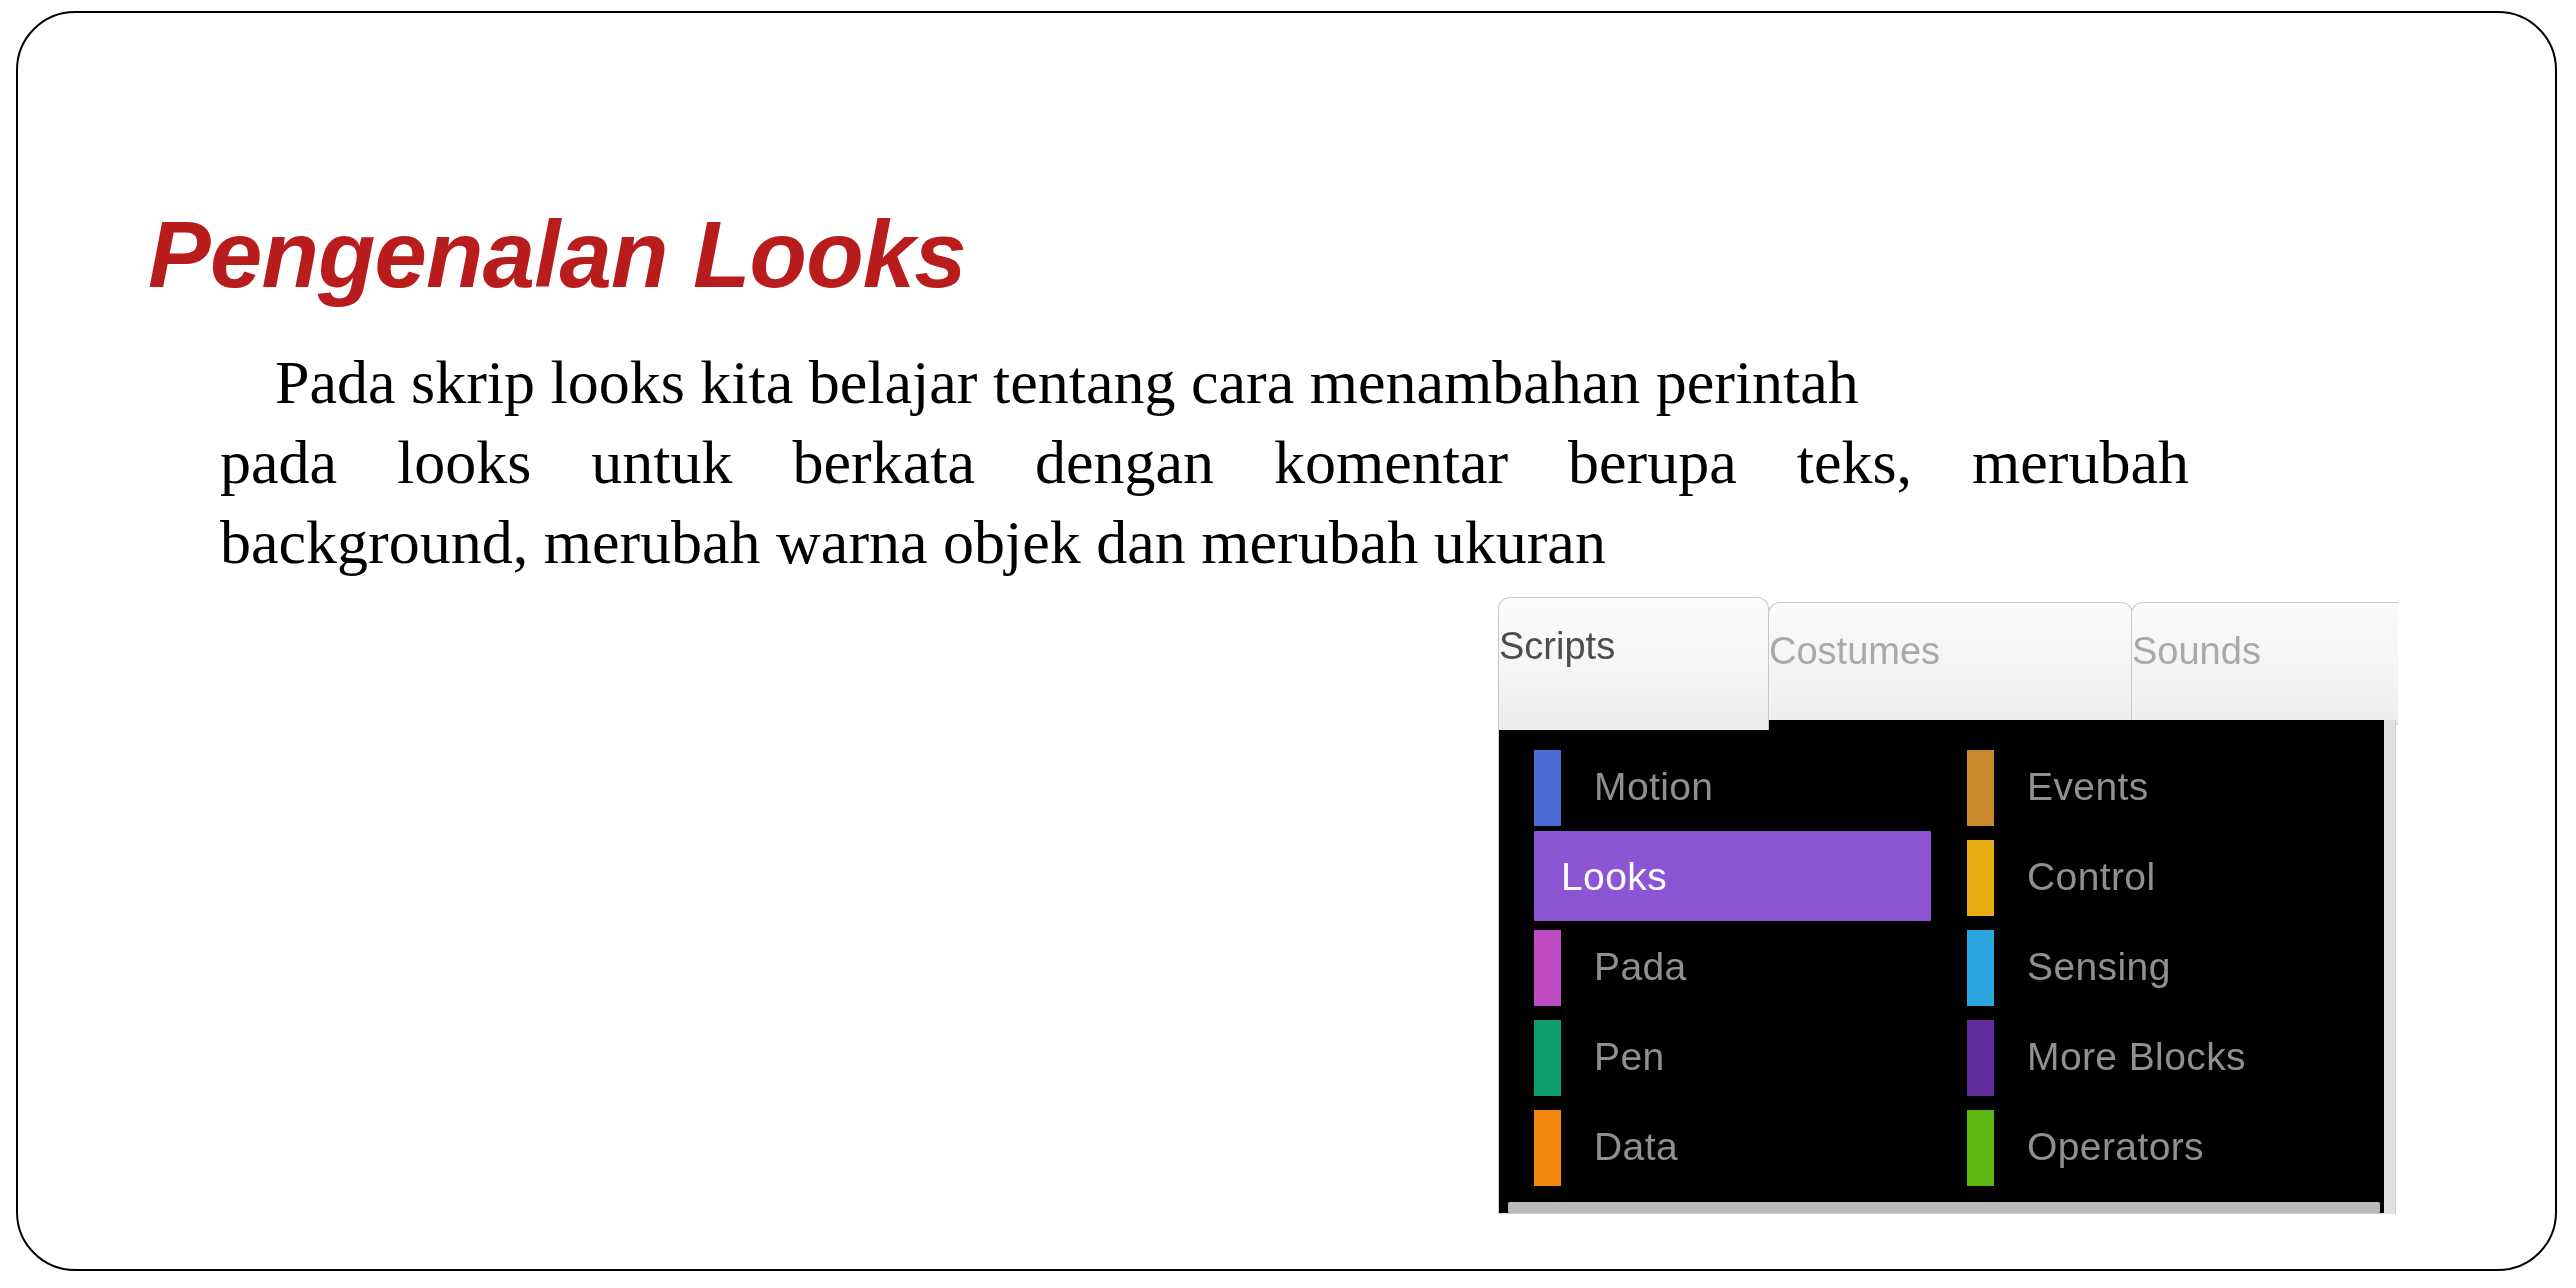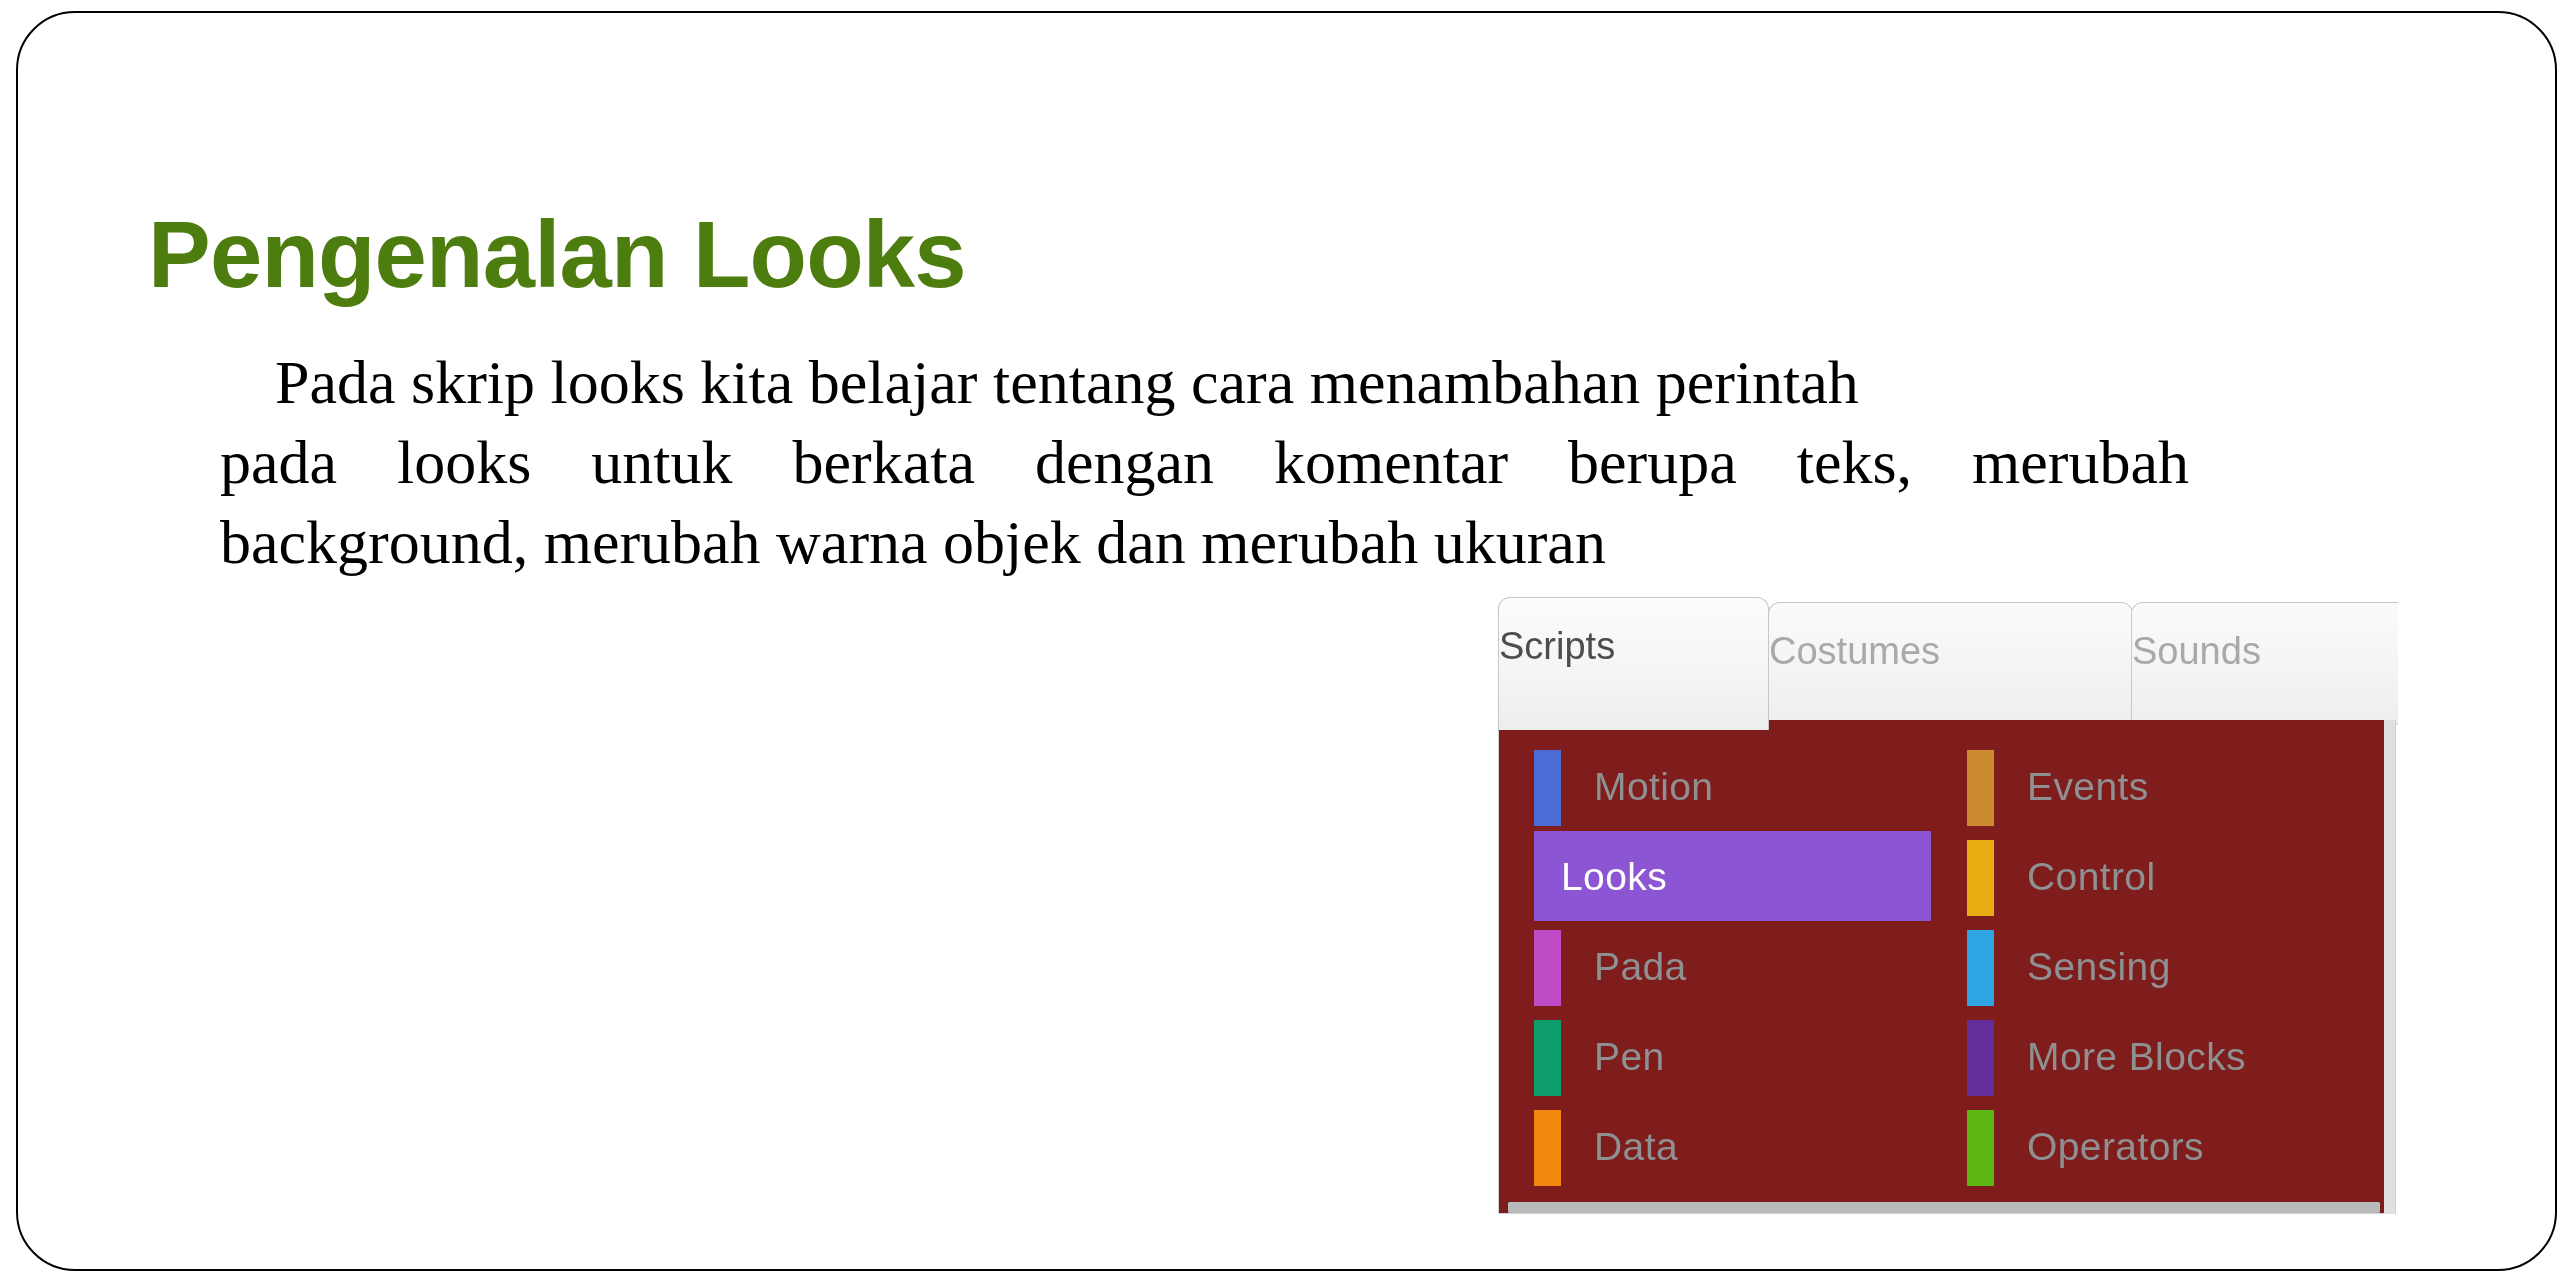--- a/index.html
+++ b/index.html
@@ -35,27 +35,28 @@
     background: transparent;
     pointer-events: none;
   }
 
   
   #page-title {
     position: absolute;
     left: 148px;
     top: 135px;
     width: 2196px;
-    color: #4d7c0f;
+    color: #b91c1c;
     font-family: "Liberation Sans", sans-serif;
     font-weight: bold;
     font-size: 94px;
     line-height: 114px;
     letter-spacing: -0.8px;
     white-space: nowrap;
+    font-style: italic;
   }
 
   
   #body-text {
     position: absolute;
     left: 220px;
     top: 342px;
     width: 1969px;
     color: #000000;
     font-family: "Liberation Serif", serif;
@@ -132,21 +133,21 @@
   #tab-scripts  { left: 0px;   width: 271px; }
   #tab-costumes { left: 270px; width: 365px; }
   #tab-sounds   { left: 633px; width: 288px; }
 
   #panel-body {
     position: absolute;
     left: 0;
     top: 123px;
     width: 898px;
     height: 494px;
-    background: #7f1d1d;
+    background: #000000;
     border: 1.5px solid #cfcfcf;
     border-top: none;
     box-sizing: border-box;
     z-index: 5;
   }
   #panel-scrollgutter {
     position: absolute;
     right: 0px;
     top: 0px;
     width: 10.6px;

